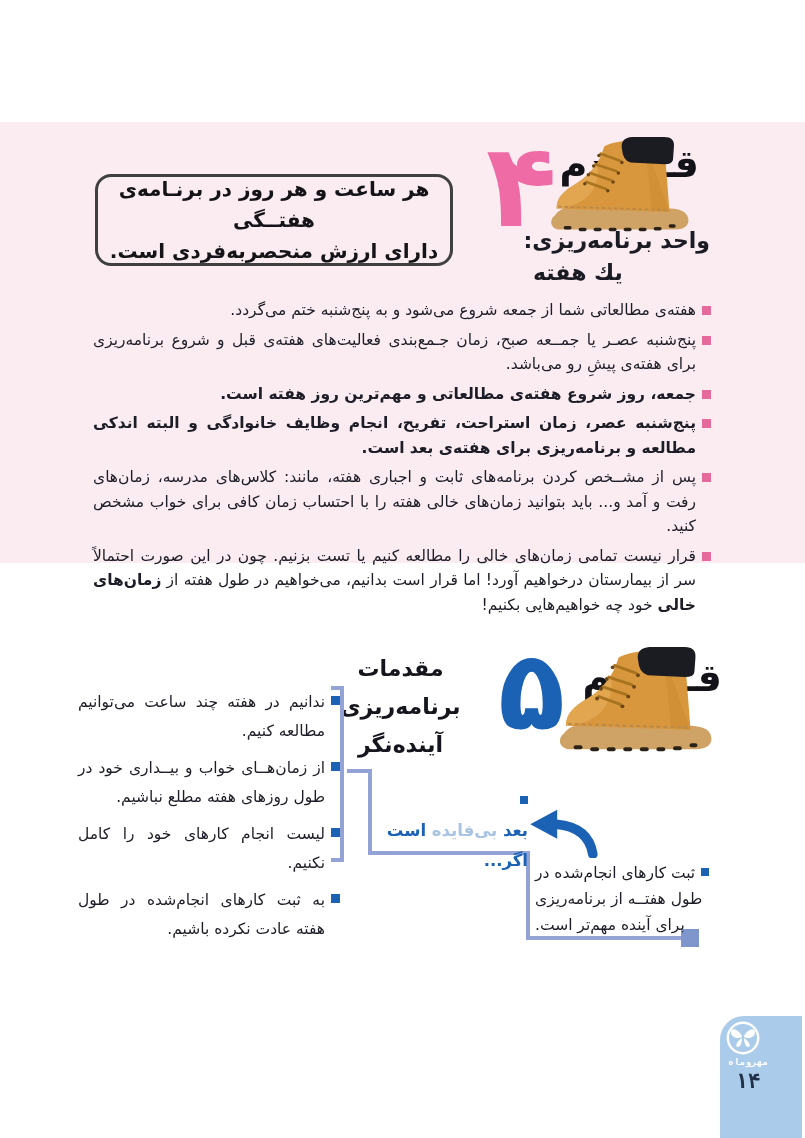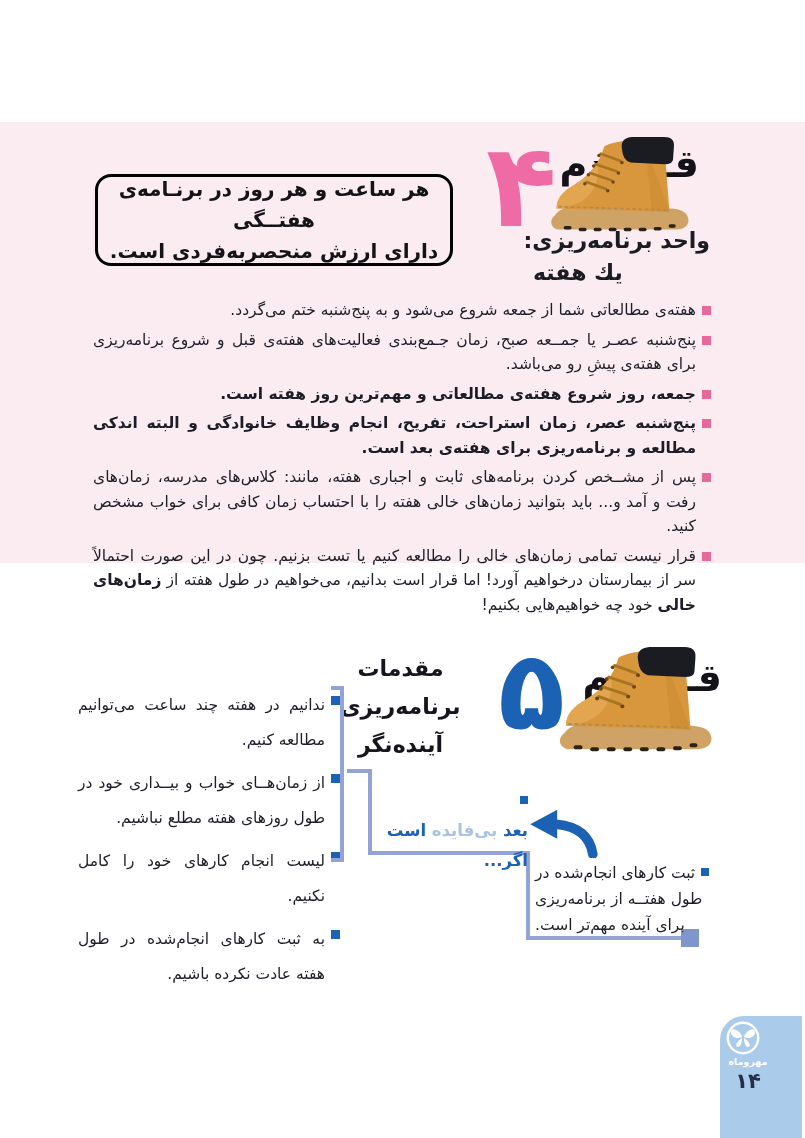--- a/index.html
+++ b/index.html
@@ -9,21 +9,21 @@
     --tab_bg:#aacbea; --text_dark:#1d1d27;
   }
   html,body{margin:0;padding:0;background:#fff;}
   .page{position:relative;width:805px;height:1138px;background:#ffffff;overflow:hidden;
         font-family:"DejaVu Sans",sans-serif;direction:rtl;color:var(--text_dark);}
   .abs{position:absolute;}
 
   
   .pink-band{position:absolute;left:0;top:122px;width:805px;height:441px;background:var(--pink_bg);}
   .quote-box{position:absolute;left:95px;top:52px;width:352px;height:86px;
-             border:3px solid #000000;border-radius:16px;background:transparent;
+             border:3px solid #404040;border-radius:16px;background:transparent;
              display:flex;flex-direction:column;justify-content:center;text-align:center;}
   .quote-box p{margin:0;font-size:20px;line-height:31px;font-weight:bold;color:#141418;}
   .num{position:absolute;font-weight:bold;line-height:1;}
   .n4{left:486px;top:6px;font-size:116px;color:var(--pink_accent);}
   .ghadam{position:absolute;font-size:38px;font-weight:bold;color:#121218;z-index:1;white-space:nowrap;}
   .g4{right:106px;top:20px;}
   .boot{position:absolute;z-index:2;}
   .b4{left:546px;top:12px;width:150px;height:102px;}
   .t4{position:absolute;font-size:22px;font-weight:bold;color:#1b1b24;white-space:nowrap;}
   .t4a{right:95px;top:106px;}
@@ -41,40 +41,40 @@
   .lt{color:var(--light_blue);}
 
   
   .t5{position:absolute;right:312px;top:650px;width:185px;text-align:center;
       font-size:22px;font-weight:bold;line-height:38px;color:#15151d;}
   .n5{left:498px;top:636px;font-size:110px;color:var(--blue_accent);}
   .g5{right:83px;top:656px;}
   .b5{left:553px;top:644px;width:168px;height:112px;}
   .bullets-5{left:78px;top:688px;width:262px;}
   .bullets-5 .b-row{margin-bottom:8px;}
-  .bullets-5 .b-text{line-height:35px;}
+  .bullets-5 .b-text{line-height:29px;}
 
   
   .line{position:absolute;background:var(--connector);}
   .bracket{position:absolute;left:331px;top:686px;width:13px;height:176px;
            border:4px solid var(--connector);border-left:none;box-sizing:border-box;}
   .end-square{position:absolute;left:681px;top:929px;width:18px;height:18px;background:var(--connector_square);}
 
   .callout-blue{position:absolute;right:277px;top:786px;width:162px;text-align:right;
                 font-size:16.5px;font-weight:bold;line-height:30px;color:var(--blue_accent);}
   .callout-bottom{position:absolute;left:535px;top:860px;width:188px;text-align:left;
                   font-size:15.5px;line-height:26px;color:var(--text_dark);}
   .c-line .sq{display:inline-block;width:8px;height:8px;margin-left:6px;vertical-align:2px;}
   .callout-blue .sq{background:var(--blue_accent);}
   .callout-bottom .sq{background:var(--blue_accent);}
   .arrow-wrap{position:absolute;left:524px;top:806px;width:76px;height:52px;}
 
   
   .footer-tab{position:absolute;left:720px;top:1016px;width:82px;height:122px;
-              background:var(--tab_bg);border-radius:24px 0 0 0;}
+              background:var(--tab_bg);border-radius:24px 0 0 0;font-family:Liberation Mono, monospace;}
   .logo{position:absolute;left:6px;top:5px;width:34px;height:34px;}
   .publisher{position:absolute;left:0;top:40px;width:56px;text-align:center;
              font-size:9.5px;font-weight:bold;color:#ffffff;}
   .page-num{position:absolute;left:0;top:53px;width:56px;text-align:center;
             font-size:21px;font-weight:bold;color:#223149;}
 </style>
 </head>
 <body>
 
 <div class="page">

